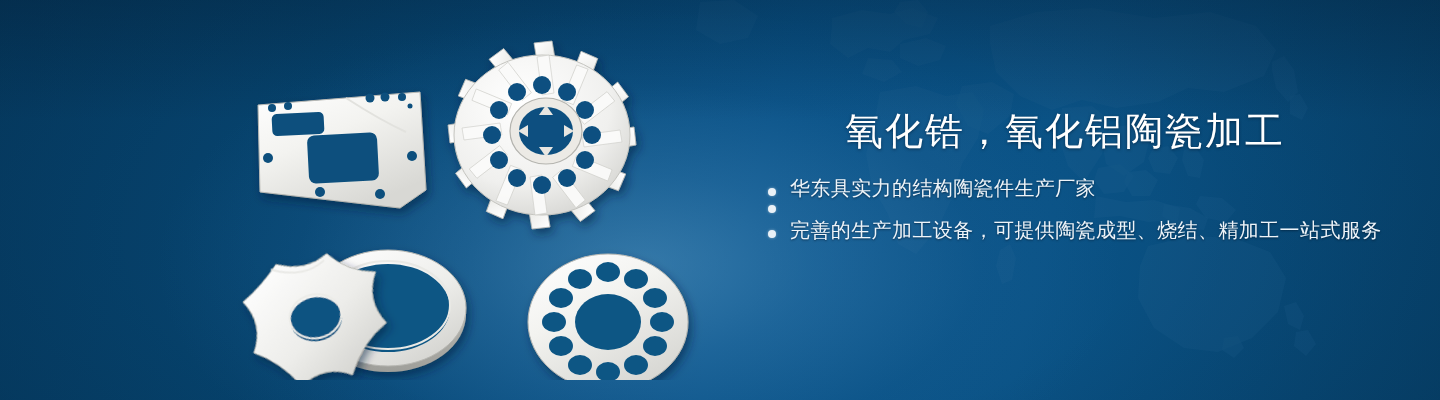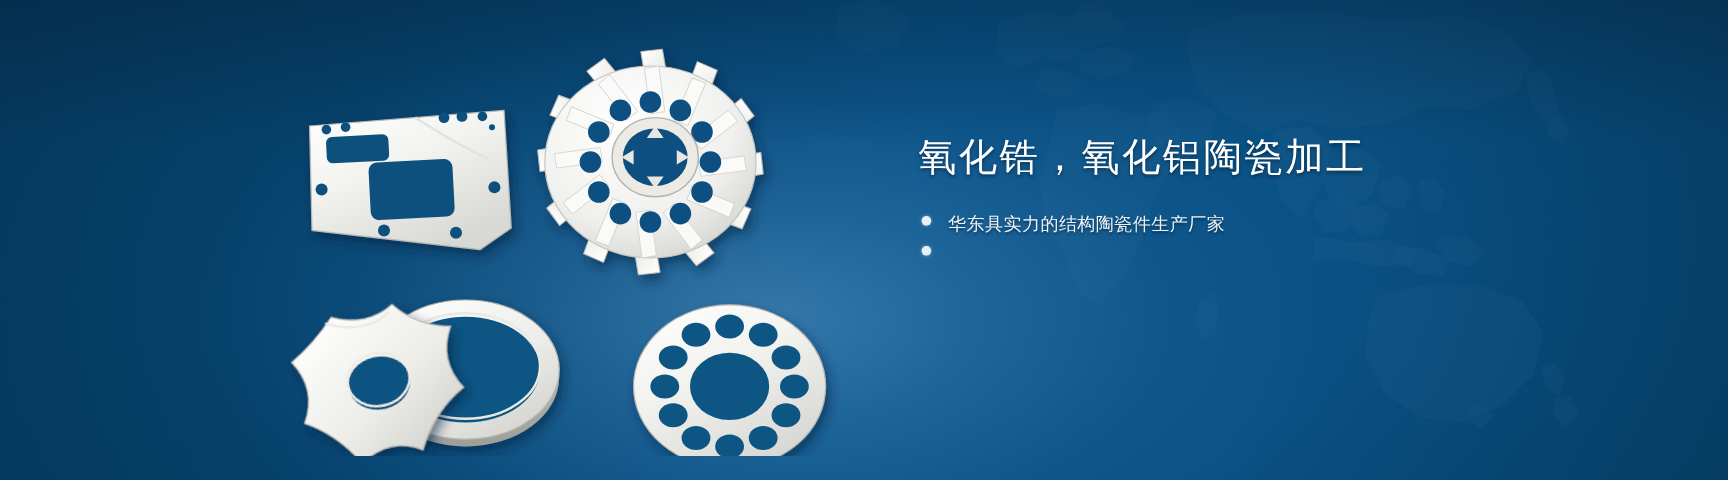--- a/index.html
+++ b/index.html
@@ -73,39 +73,40 @@
 
   
   .copy {
     position: absolute;
     left: 765px;
     top: 110px;
     width: 600px;
   }
   .headline {
     color: #ffffff;
-    font-size: 32px;
+    font-size: 38px;
     line-height: 42px;
     letter-spacing: 2px;
     font-weight: normal;
     margin: 0;
     text-shadow: 0 1px 3px rgba(0,20,40,0.55);
     white-space: nowrap;
+    text-align: center;
   }
   .bullets {
     list-style: none;
     margin: 28px 0 0 3px;
     padding: 0;
   }
   .bullets li {
     display: flex;
-    align-items: flex-start;
+    align-items: flex-end;
     margin-bottom: 9px;
     color: #eef4f9;
-    font-size: 15px;
+    font-size: 20px;
     line-height: 16px;
     letter-spacing: 0.4px;
     text-shadow: 0 1px 2px rgba(0,18,36,0.55);
     white-space: nowrap;
   }
   .dot {
     width: 8px;
     height: 8px;
     border-radius: 50%;
     background: #e9f1f7;
@@ -368,16 +369,20 @@
     <h1 class="headline">氧化锆，氧化铝陶瓷加工</h1>
 
     <ul class="bullets">
       <li>
         <span class="dot"></span>
         <span>华东具实力的结构陶瓷件生产厂家</span>
       </li>
       <li>
         <span class="dot"></span>
       </li>
+      <li>
+        <span class="dot"></span>
+        <span>完善的生产加工设备，可提供陶瓷成型、烧结、精加工一站式服务</span>
+      </li>
     </ul>
   </div>
 
 </div>
 
 </body></html>

